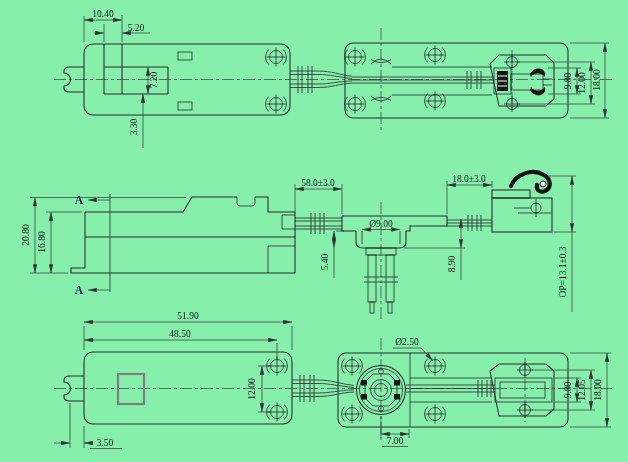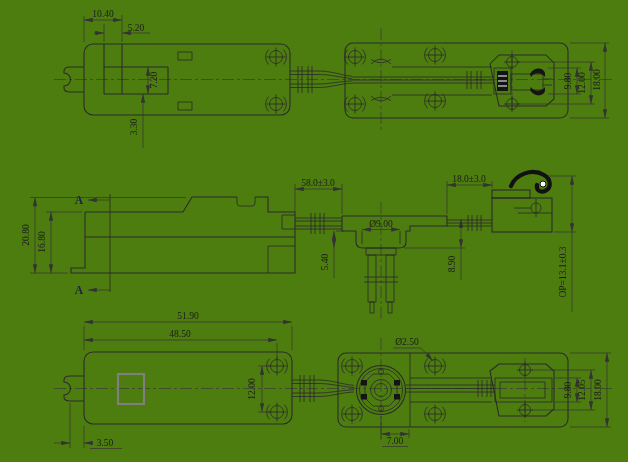--- a/index.html
+++ b/index.html
@@ -1,16 +1,16 @@
 <!DOCTYPE html>
 <html><head>
 <meta charset="utf-8">
 <style>
   html,body{margin:0;padding:0;background:#ffffff;}
-  .stage{position:relative;width:628px;height:462px;background:#4d7c0f;overflow:hidden;
+  .stage{position:relative;width:628px;height:462px;background:#86efac;overflow:hidden;
          font-family:"Liberation Serif","DejaVu Serif",serif;}
   svg{position:absolute;left:0;top:0;}
   svg text{font-family:"Liberation Serif","DejaVu Serif",serif;font-size:9.5px;fill:#1c1c1c;}
   svg text.sec{font-size:11.5px;font-weight:bold;fill:#20204e;}
   .ol{stroke:#2a2a2a;stroke-width:1.05;fill:none;}
   .ol2{stroke:#2a2a2a;stroke-width:0.8;fill:none;}
   .gray{stroke:#7f7f7f;stroke-width:2.2;fill:none;}
   .dim{stroke:#333;stroke-width:0.7;fill:none;}
   .cl{stroke:#3a3a3a;stroke-width:0.7;fill:none;stroke-dasharray:12 3 3 3;}
   .blk{fill:#141414;stroke:none;}

